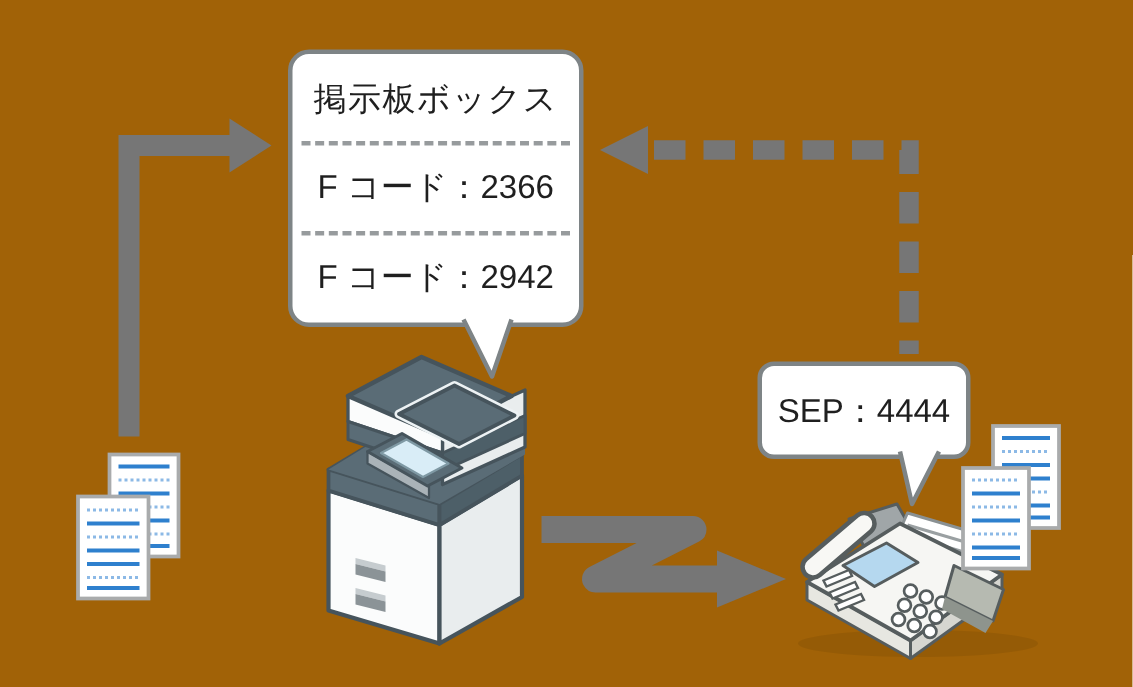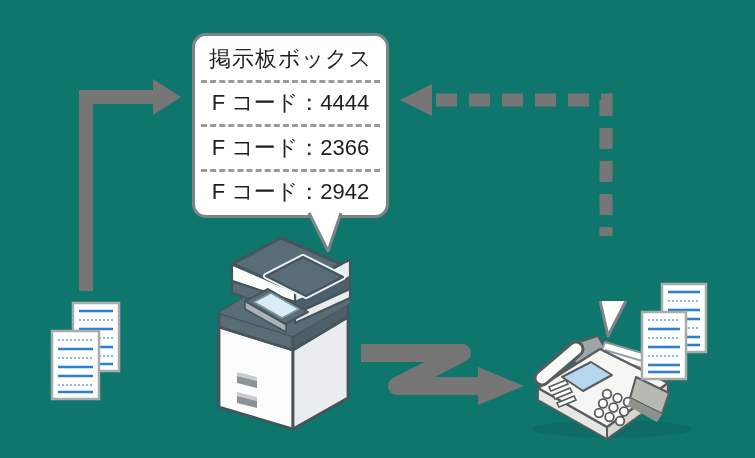--- a/index.html
+++ b/index.html
@@ -1,17 +1,17 @@
 <!DOCTYPE html>
 <html style="--arrow-gray: #767676; --bubble-border: #7e8486; --machine-slate: #5a6c76; --machine-outline: #46545c; --copier-screen-blue: #d9edf7; --fax-screen-blue: #b5d8ef; --document-line-blue: #2e80ce; --document-border: #a9abac; --text: #1f1f1f;"><head>
 <meta charset="utf-8">
 <style>
   html,body{margin:0;padding:0;background:#fff;}
   .stage{
-    position:relative;width:755px;height:458px;background:#0f766e;overflow:hidden;
+    position:relative;width:755px;height:458px;background:#a16207;overflow:hidden;
     font-family:"Liberation Sans","DejaVu Sans",sans-serif;
   }
   .canvas{position:absolute;left:0;top:0;z-index:1;}
   
   .bubble{
     position:absolute;background:#fff;box-sizing:border-box;z-index:2;
     border:3px solid var(--bubble-border,#7e8486);
     color:var(--text,#1f1f1f);
   }
   .bubble-main{
@@ -185,25 +185,27 @@
       <path class="bll" d="M648 338 H680" stroke-width="2" stroke-dasharray="2 2"></path>
       <path class="bl" d="M648 347 H680" stroke-width="2.6"></path>
       <path class="bll" d="M648 356 H680" stroke-width="2" stroke-dasharray="2 2"></path>
       <path class="bl" d="M648 365 H680" stroke-width="2.6"></path>
       <path class="bl" d="M648 372 H680" stroke-width="2.6"></path>
     </g>
   </svg>
 
   <div class="bubble bubble-main">
     <div class="bubble-row title">掲示板ボックス</div>
-    <div class="bubble-row">F コード：4444</div>
     <div class="bubble-row">F コード：2366</div>
     <div class="bubble-row">F コード：2942</div>
   </div>
   <svg class="tail tail-main" width="60" height="50" viewBox="295 210 60 50">
     <path class="tailP" d="M 309 213 L 328 251 L 341 213" stroke-width="3" stroke-linejoin="round"></path>
   </svg>
 
+  <div class="bubble bubble-sep">
+    <span>SEP：4444</span>
+  </div>
   <svg class="tail tail-sep" width="45" height="45" viewBox="588 298 45 45">
     <path class="tailP" d="M 600 301 L 608 336 L 626 301" stroke-width="3" stroke-linejoin="round"></path>
   </svg>
 
 </div>
 
 </body></html>

